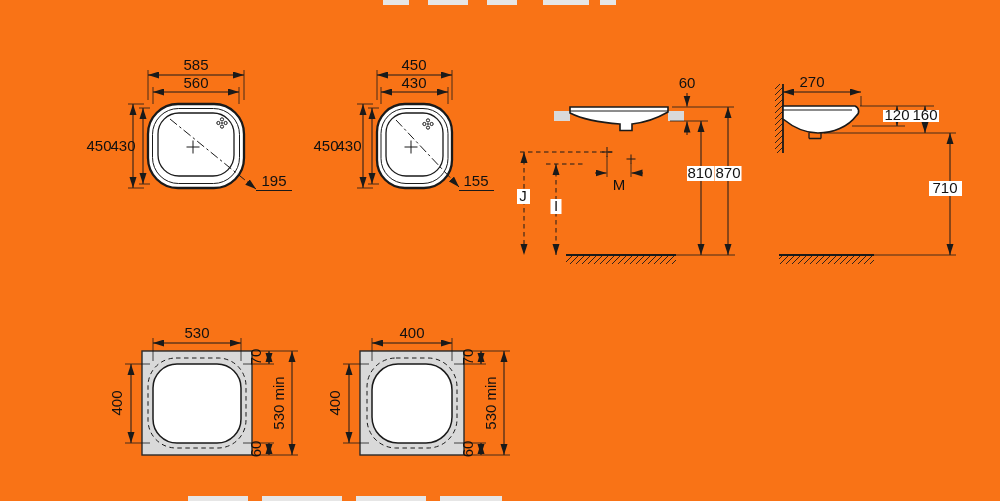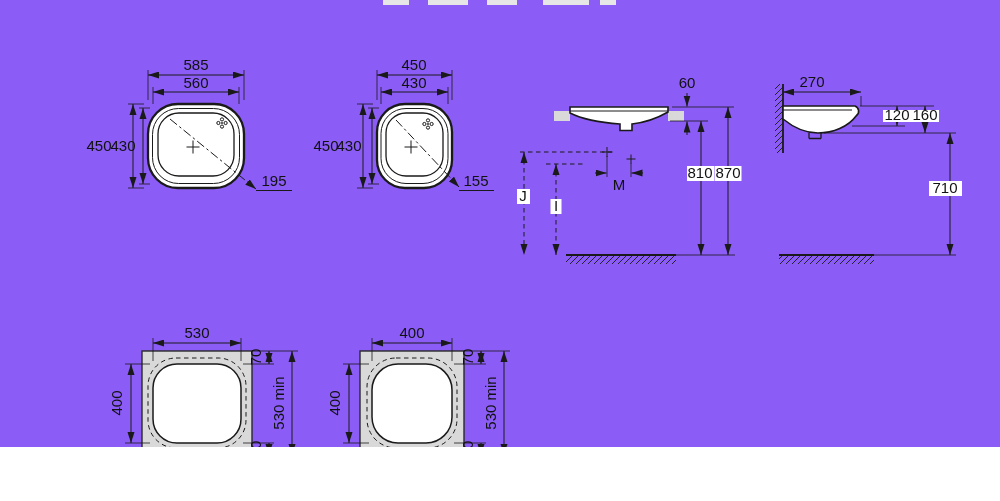--- a/index.html
+++ b/index.html
@@ -1,16 +1,16 @@
 <!DOCTYPE html>
 <html><head>
 <meta charset="utf-8">
 <style>
   html,body { margin:0; padding:0; background:#ffffff; }
-  #stage { position:relative; width:1000px; height:447px; background:#8b5cf6; overflow:hidden; }
+  #stage { position:relative; width:1000px; height:501px; background:#f97316; overflow:hidden; }
   svg { display:block; }
   text { font: 15px "Liberation Sans", sans-serif; fill:#111111; }
   .ext  { stroke:#1a1a1a; stroke-width:0.8; fill:none; }
   .dim  { stroke:#1a1a1a; stroke-width:1;   fill:none; }
   .thin { stroke:#1a1a1a; stroke-width:1;   fill:none; }
   .med  { stroke:#1a1a1a; stroke-width:1.3; fill:none; }
   .thick{ stroke:#1a1a1a; stroke-width:1.8; fill:none; }
   .ol   { fill:#ffffff; stroke:#1a1a1a; stroke-width:2.3; }
   .ol2  { fill:#ffffff; stroke:#1a1a1a; stroke-width:1.6; }
   .dash    { stroke-dasharray:9 3 2.5 3; }

